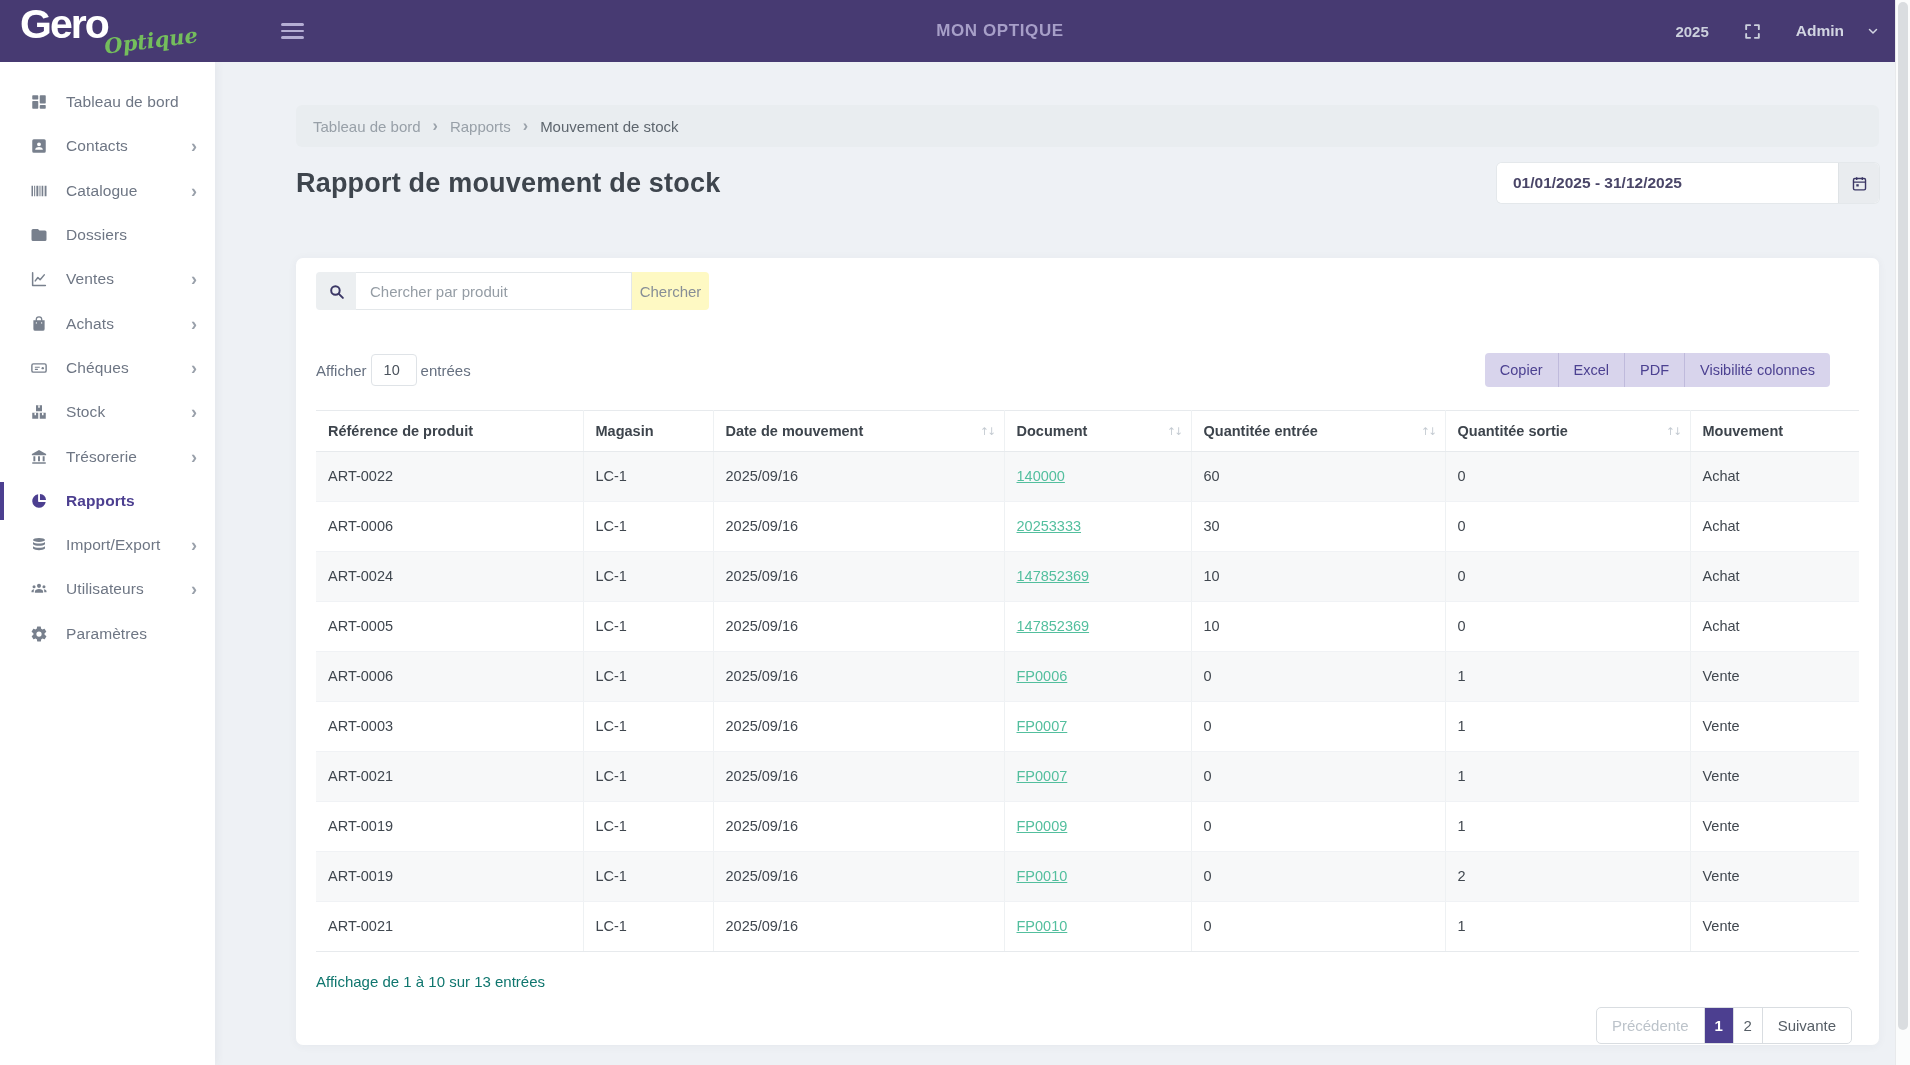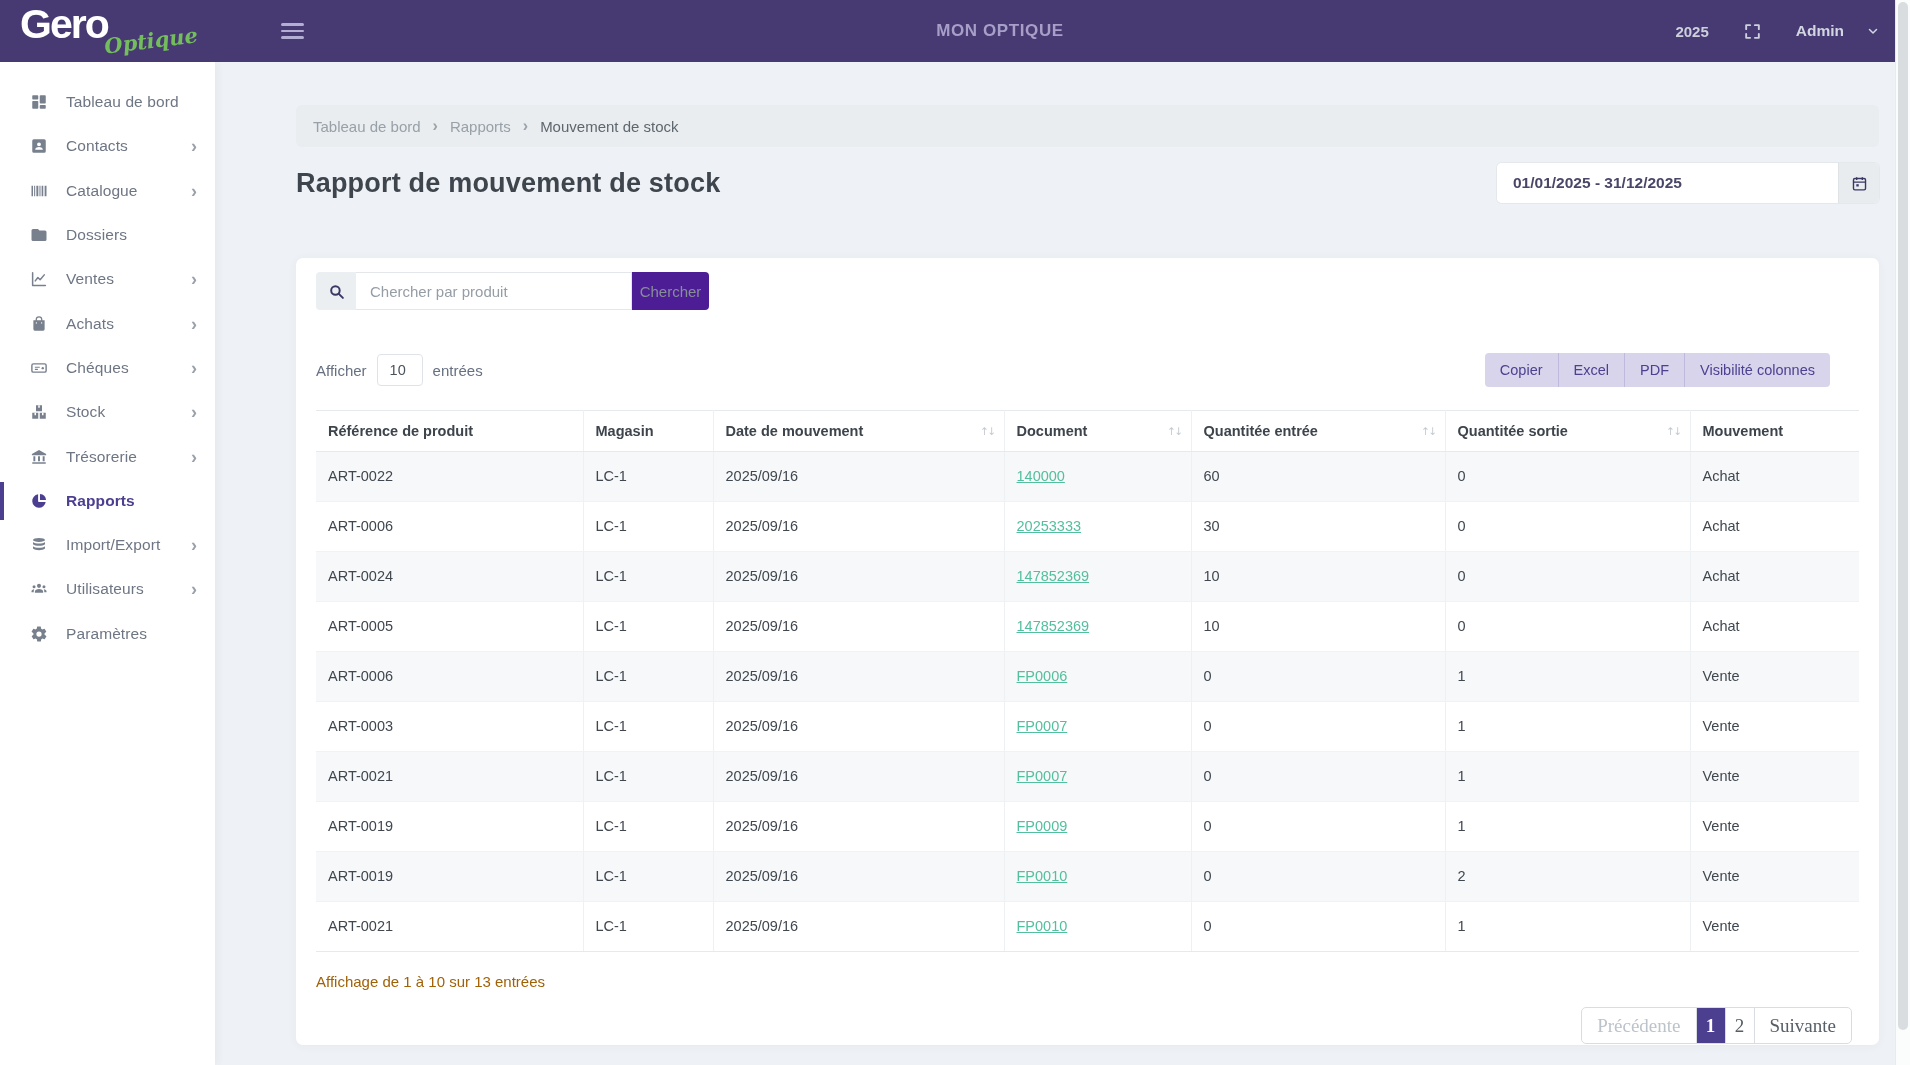--- a/index.html
+++ b/index.html
@@ -94,25 +94,25 @@
     width:40px;background:#eceff1;border-radius:4px 0 0 4px;display:flex;
     align-items:center;justify-content:center;color:#3b3765;flex:none;
   }
   .search-prepend svg{width:17px;height:17px;}
   .search-input{
     width:276px;border:1px solid #e3e7ea;border-left:none;padding:0 14px;font-size:15px;
     color:#3f464e;font-family:inherit;outline:none;
   }
   .search-input::placeholder{color:#959da5;}
   .search-btn{
-    width:77px;background:#4c1d95;color:#878e96;border:none;border-radius:0 4px 4px 0;
+    width:77px;background:#fef9c3;color:#878e96;border:none;border-radius:0 4px 4px 0;
     font-size:15px;font-family:inherit;font-weight:500;cursor:pointer;
   }
   .ctrl-row{margin-top:42px;display:flex;align-items:center;justify-content:space-between;height:36px;}
-  .length-ctrl{display:flex;align-items:center;gap:10px;font-size:15px;color:#667080;}
+  .length-ctrl{display:flex;align-items:center;gap:4px;font-size:15px;color:#667080;}
   .length-input{
     width:46px;height:32px;border:1px solid #dfe3e7;border-radius:4px;font-size:14.5px;
     color:#4a525c;padding-left:12px;font-family:inherit;outline:none;
   }
   .btn-group{display:flex;background:#d8d4ec;border-radius:4px;overflow:hidden;margin-right:29px;}
   .exp-btn{
     background:transparent;border:none;border-left:1px solid rgba(80,70,150,.18);color:#4c4191;
     font-size:14.5px;font-weight:500;padding:0 15px;height:34px;font-family:inherit;cursor:pointer;
   }
   .exp-btn:first-child{border-left:none;}
@@ -126,25 +126,25 @@
   .dt td{padding:16px 12px;font-size:14.5px;color:#40474f;line-height:17px;border-bottom:1px solid #f0f2f5;}
   .dt tbody tr:nth-child(odd){background:#f7f8f9;}
   .dt tbody tr:last-child td{border-bottom:1px solid #e7eaed;}
   .sort{
     position:absolute;right:9px;top:50%;transform:translateY(-50%);
     color:#c3cad1;font-size:10.5px;letter-spacing:-1.5px;font-weight:400;
     font-family:"DejaVu Sans",sans-serif;
   }
   .doc-link{color:var(--link);text-decoration:underline;cursor:pointer;}
   
-  .info-text{margin-top:21px;font-size:15px;color:#a16207;}
+  .info-text{margin-top:21px;font-size:15px;color:#0f766e;}
   .pag-row{display:flex;justify-content:flex-end;margin-top:17px;padding-right:7px;}
   .pagination{display:flex;border:1px solid #d9dde1;border-radius:5px;overflow:hidden;height:37px;background:#fff;}
   .pagination>*+*{border-left:1px solid #d9dde1;}
-  .page-btn{display:flex;align-items:center;padding:0 15px;font-size:19px;color:#565e66;cursor:pointer;font-family:Liberation Serif, serif;}
+  .page-btn{display:flex;align-items:center;padding:0 15px;font-size:15px;color:#565e66;cursor:pointer;}
   .page-btn.prev{color:#bcc3ca;cursor:default;}
   .page-num{width:29px;justify-content:center;padding:0;}
   .page-num.active{background:var(--accent);color:#fff;font-weight:600;}
 </style>
 </head>
 <body>
 
 <div class="topbar">
   <div class="brand">
     <span class="brand-text">Gero</span>

